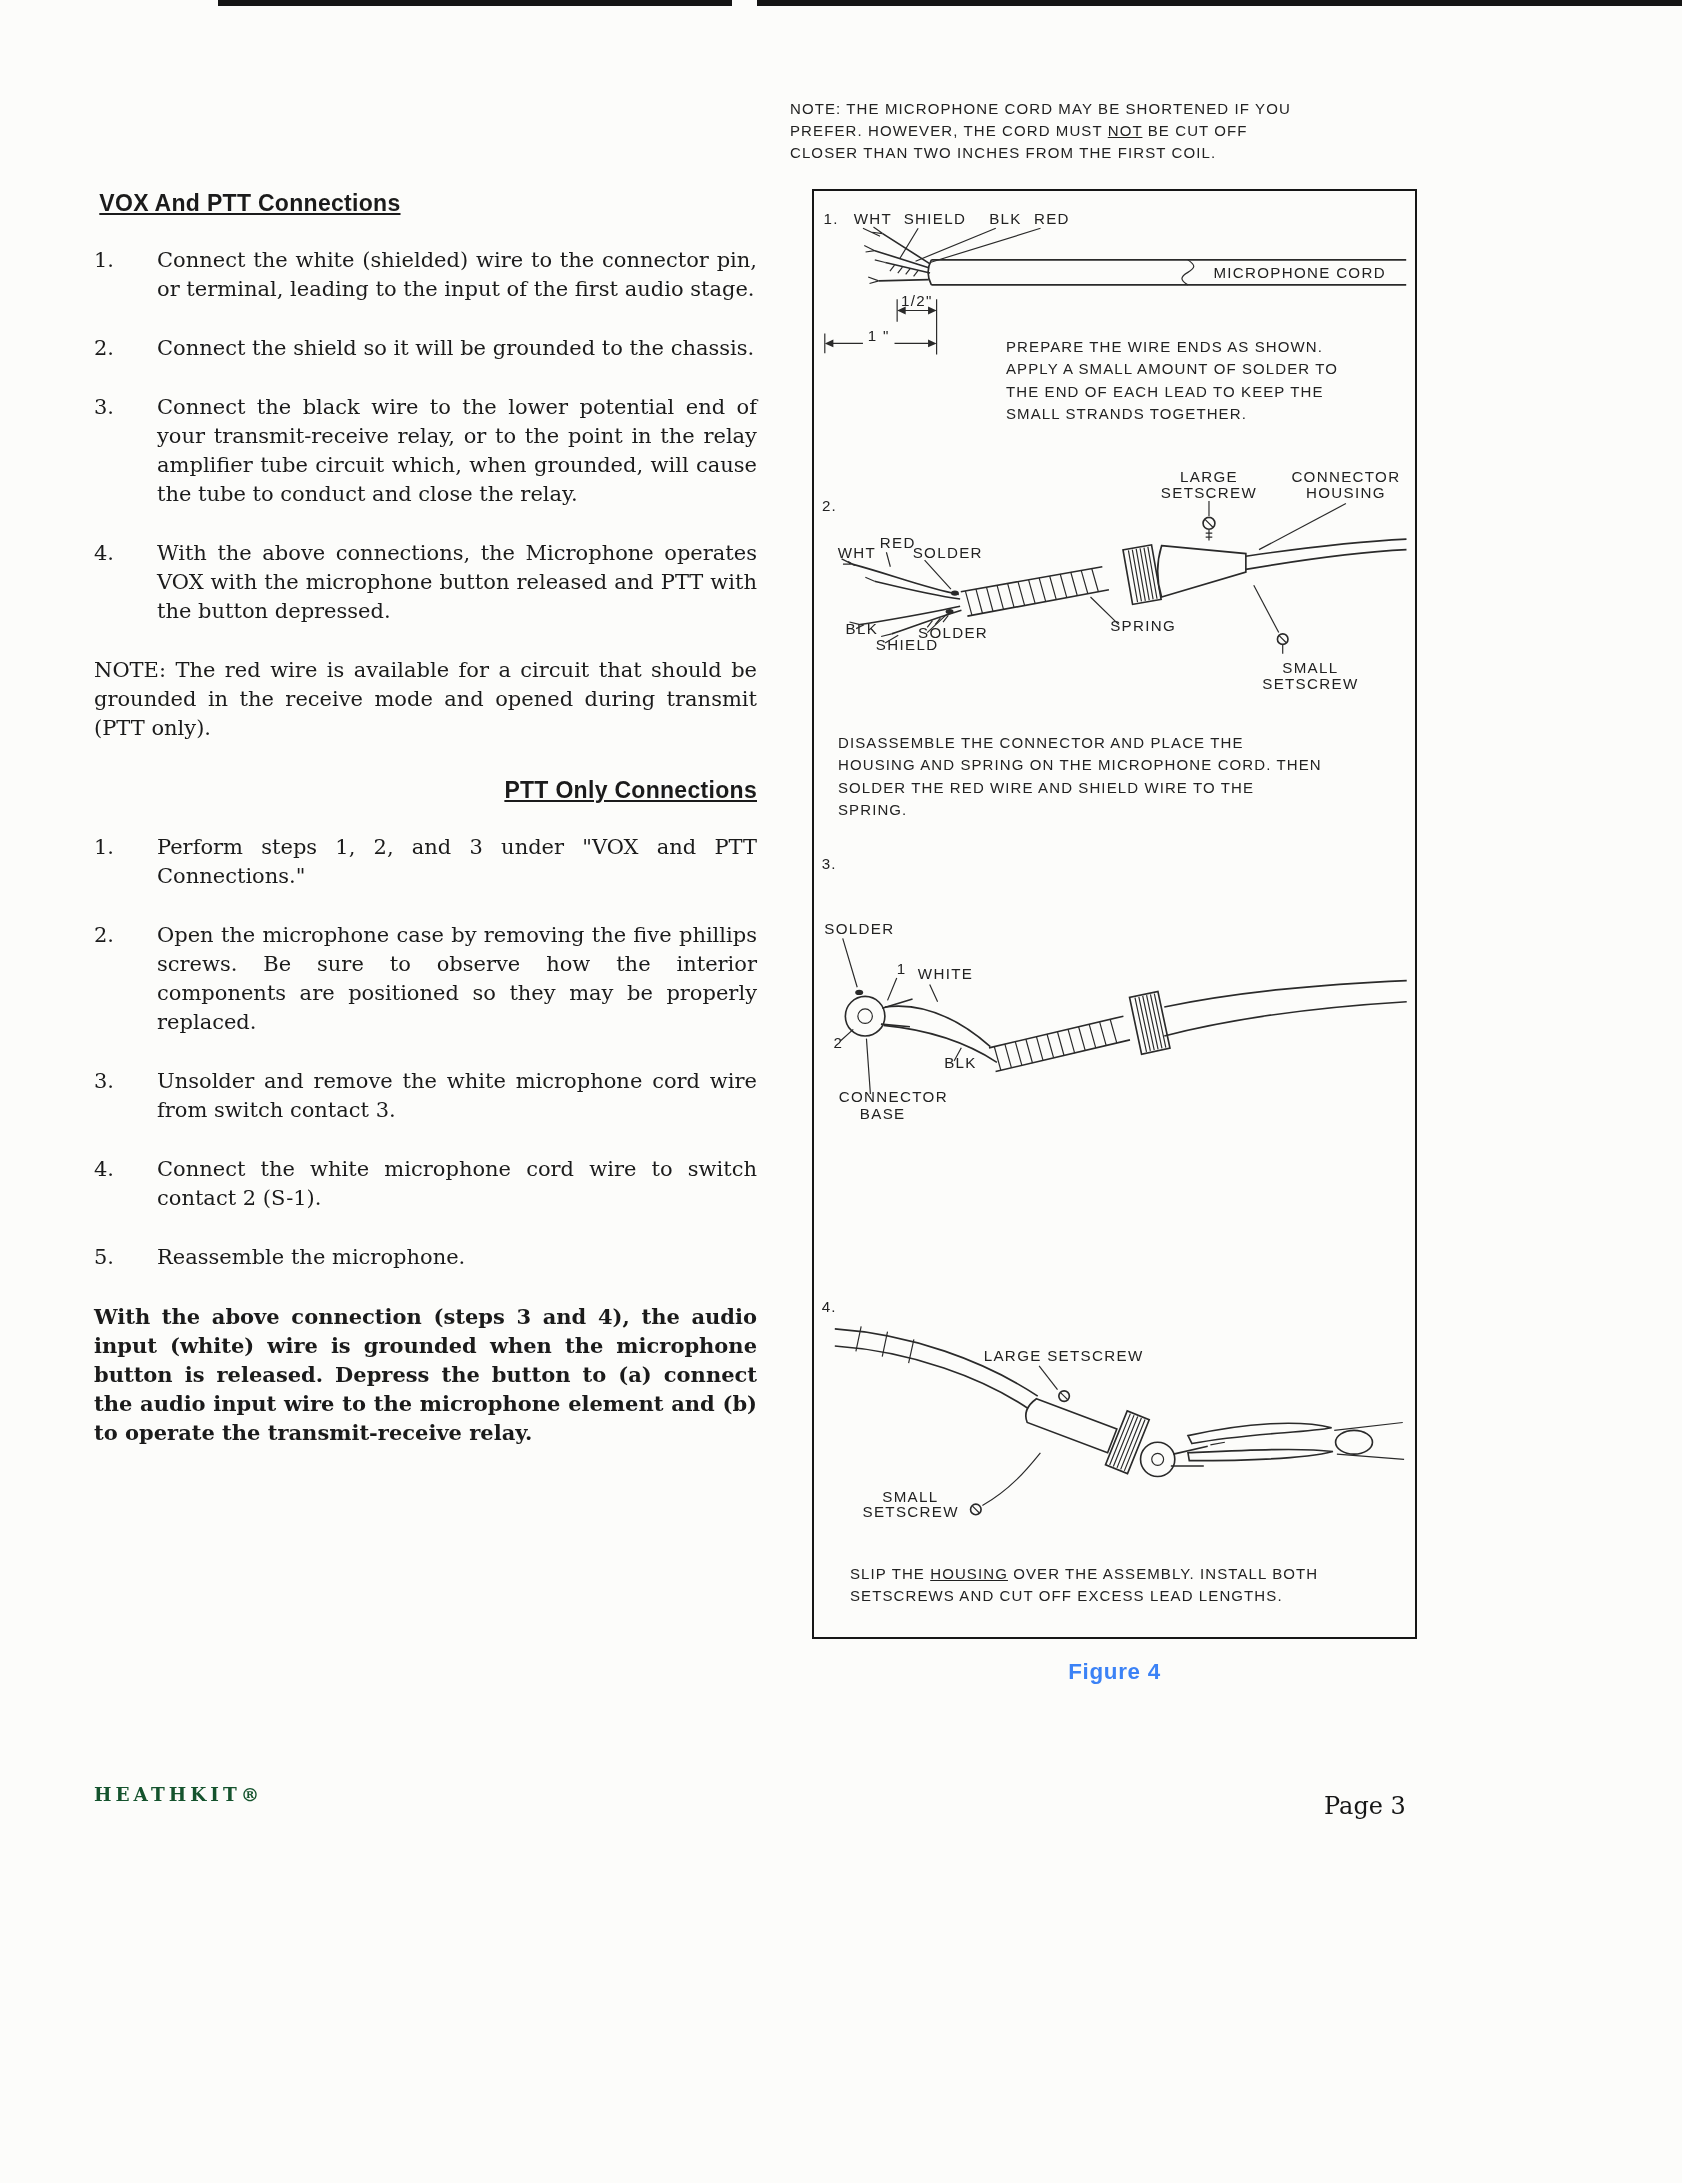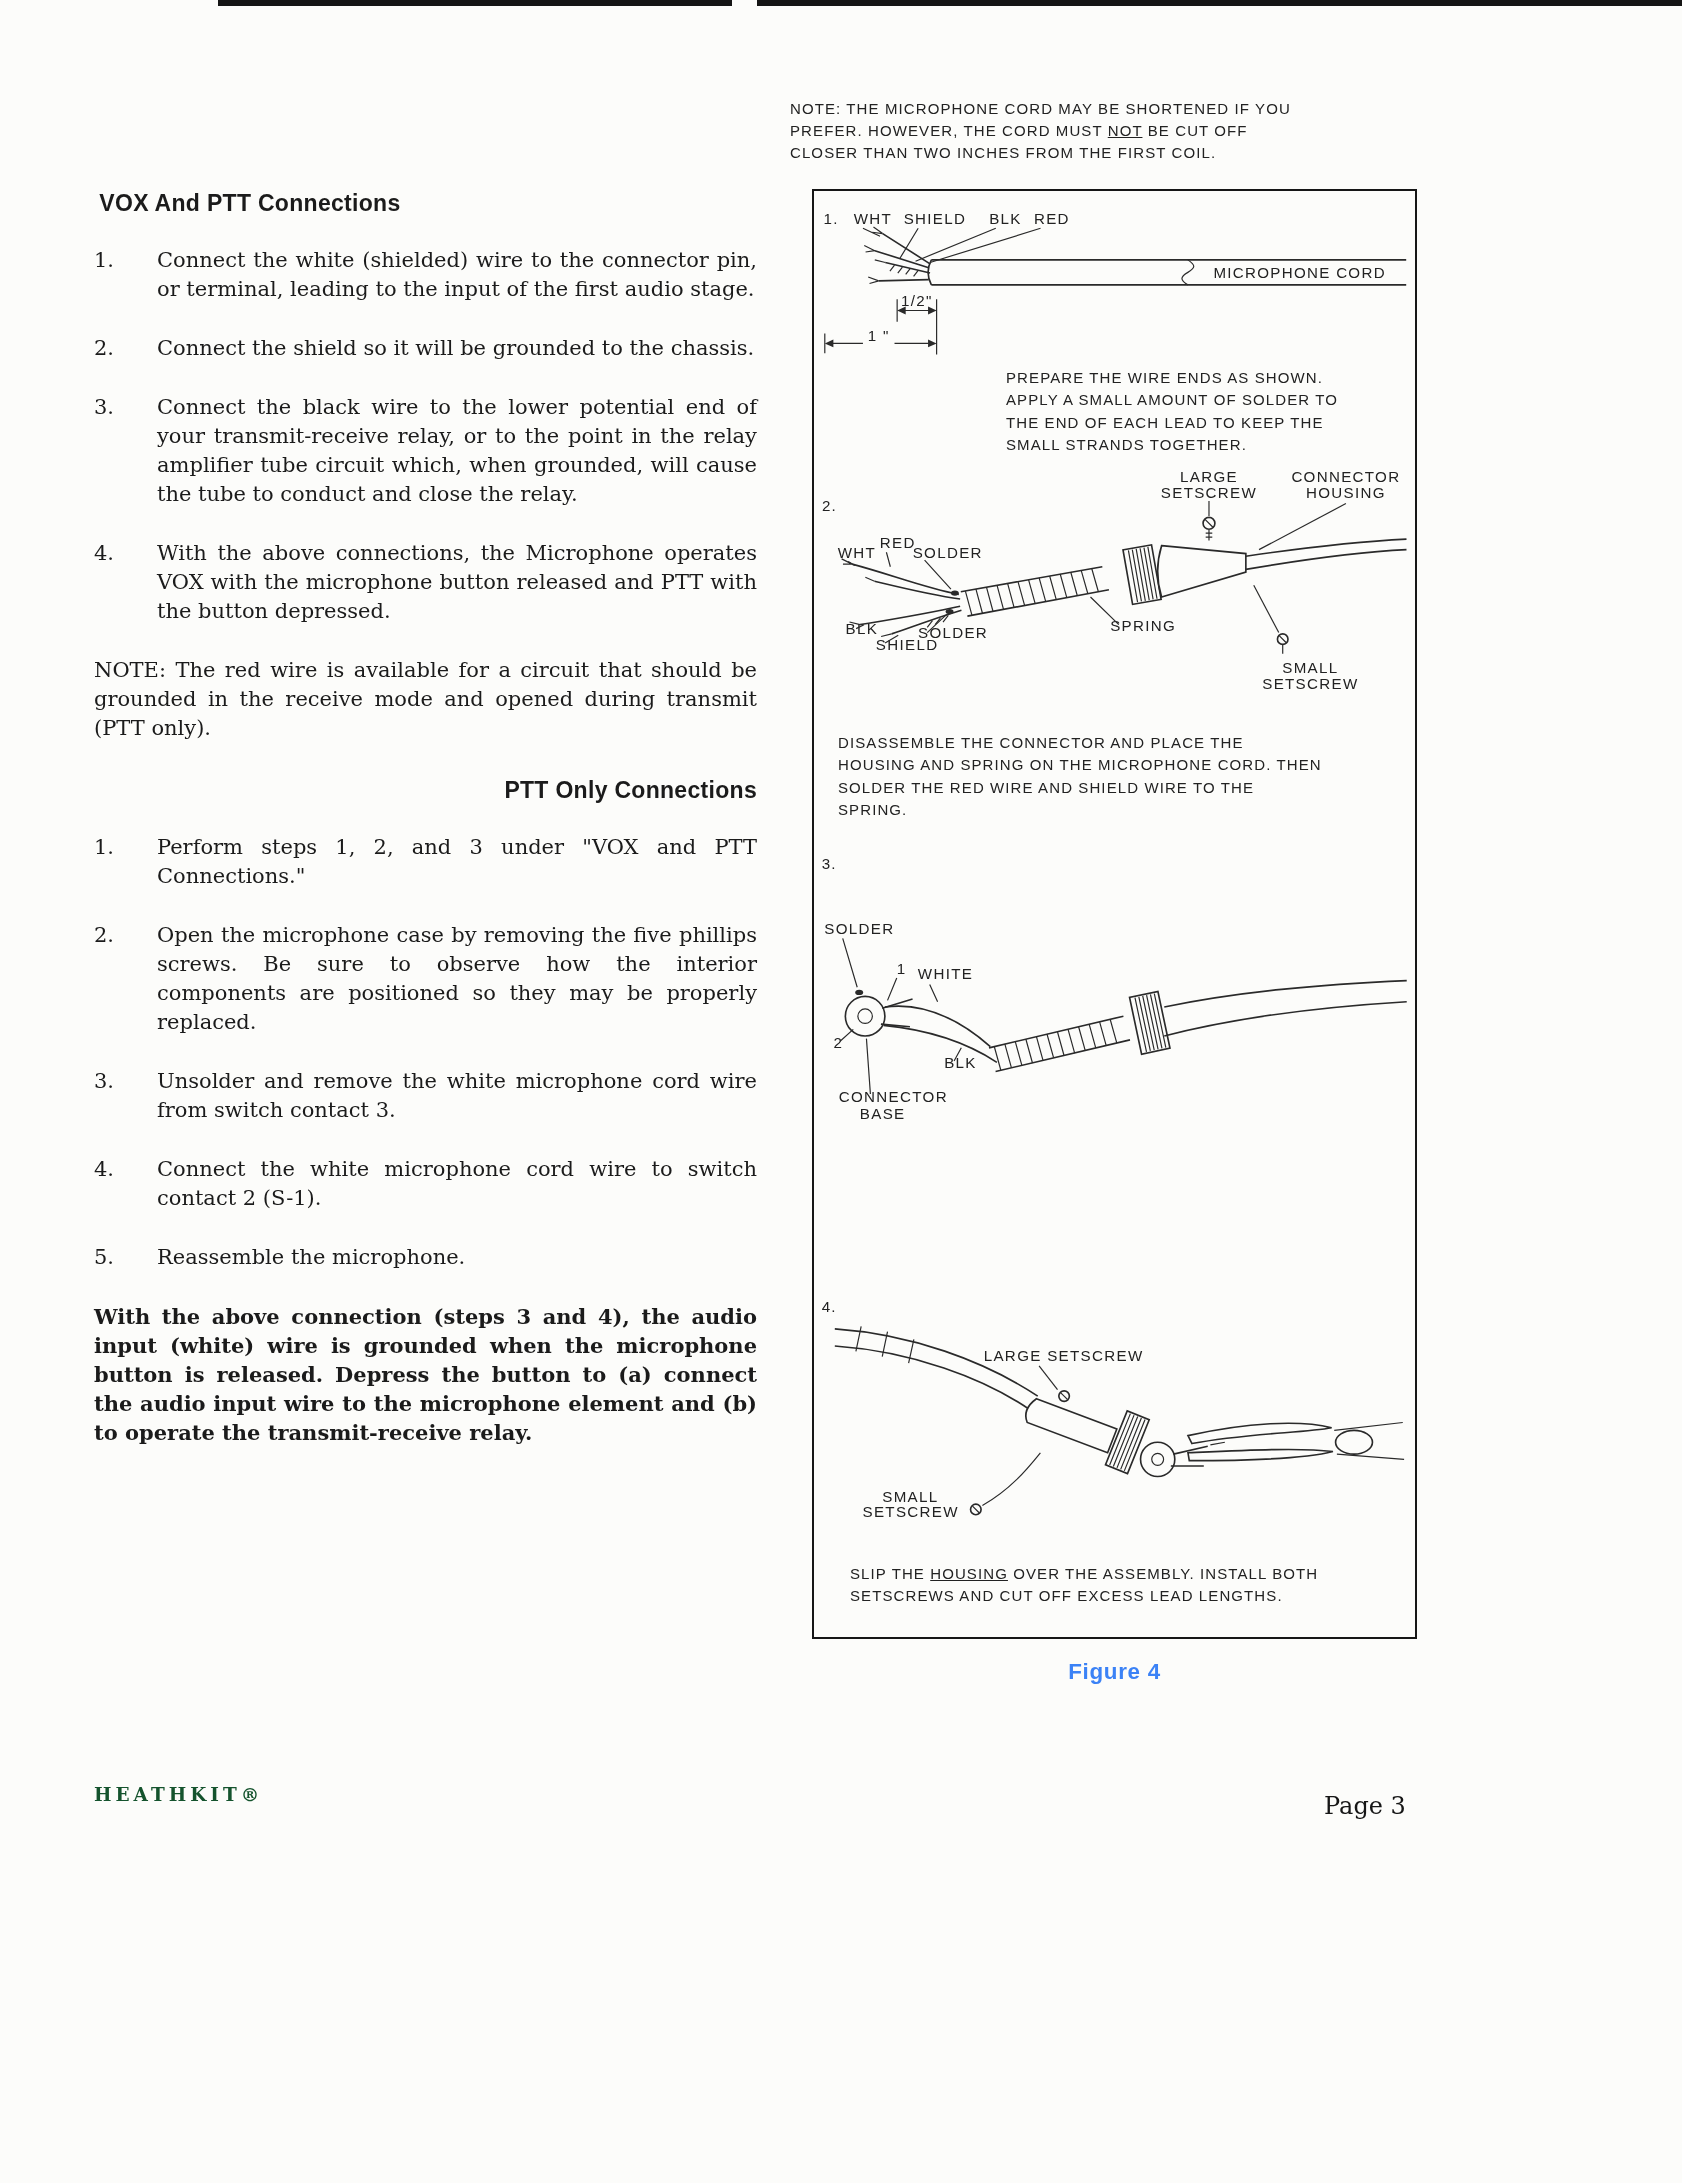--- a/index.html
+++ b/index.html
@@ -3,39 +3,39 @@
 <meta charset="utf-8">
 <style>
   html,body{margin:0;padding:0;background:#d8d8d4;}
   .page{position:relative;width:1682px;height:2183px;background:#fcfcfa;overflow:hidden;
         font-family:"DejaVu Serif",serif;color:#1b1b1b;}
   .scan-strip{position:absolute;top:0;height:6px;background:#151515;}
 
   
   .left-col{position:absolute;left:94px;top:190px;width:663px;}
   .sec-head{font-family:"Liberation Sans",sans-serif;font-weight:bold;font-size:23px;
-            margin:0 0 29px 5.3px;letter-spacing:0.3px;}
+            margin:0 0 29px 5.3px;letter-spacing:0.3px;text-decoration:underline;}
   .sec-head2{margin-top:19px;text-align:right;}
   .step{display:flex;margin:0 0 30px 0;font-size:21px;line-height:29px;}
   .step .n{flex:none;width:63px;}
   .step .t{flex:1;text-align:justify;}
   .para{font-size:21px;line-height:29px;text-align:justify;margin:0 0 34px 0;}
   .closing{margin-bottom:4px;font-weight:bold;}
 
   
   .fig-note{position:absolute;left:790px;top:98px;width:527px;
             font-family:"Liberation Sans",sans-serif;font-size:15px;letter-spacing:1.1px;
             line-height:22px;color:#222;}
   .u{text-decoration:underline;}
   .fig-box{position:absolute;left:812px;top:189px;width:605px;height:1450px;
            border:2.6px solid #161616;box-sizing:border-box;}
   .fig-svg{position:absolute;left:5.3px;}
   .fig-cap{position:absolute;font-family:"Liberation Sans",sans-serif;font-size:15px;
            letter-spacing:1.1px;line-height:22.4px;color:#222;}
-  .cap1{left:192px;top:176px;width:349px;}
+  .cap1{left:192px;top:145px;width:349px;}
   .cap2{left:24px;top:541px;width:488px;}
   .cap3{left:24px;top:990px;width:488px;}
   .cap4{left:36px;top:1372px;width:488px;}
   .fig-title{position:absolute;left:812px;top:1659px;width:605px;text-align:center;
              font-family:"Liberation Sans",sans-serif;font-weight:bold;font-size:22.4px;
              letter-spacing:0.7px;color:#3b82f6;}
 
   
   .svgt{font-family:"Liberation Sans",sans-serif;font-size:23px;letter-spacing:2px;fill:#222;}
   .ln{stroke:#2a2a2a;stroke-width:2.5;fill:none;}

